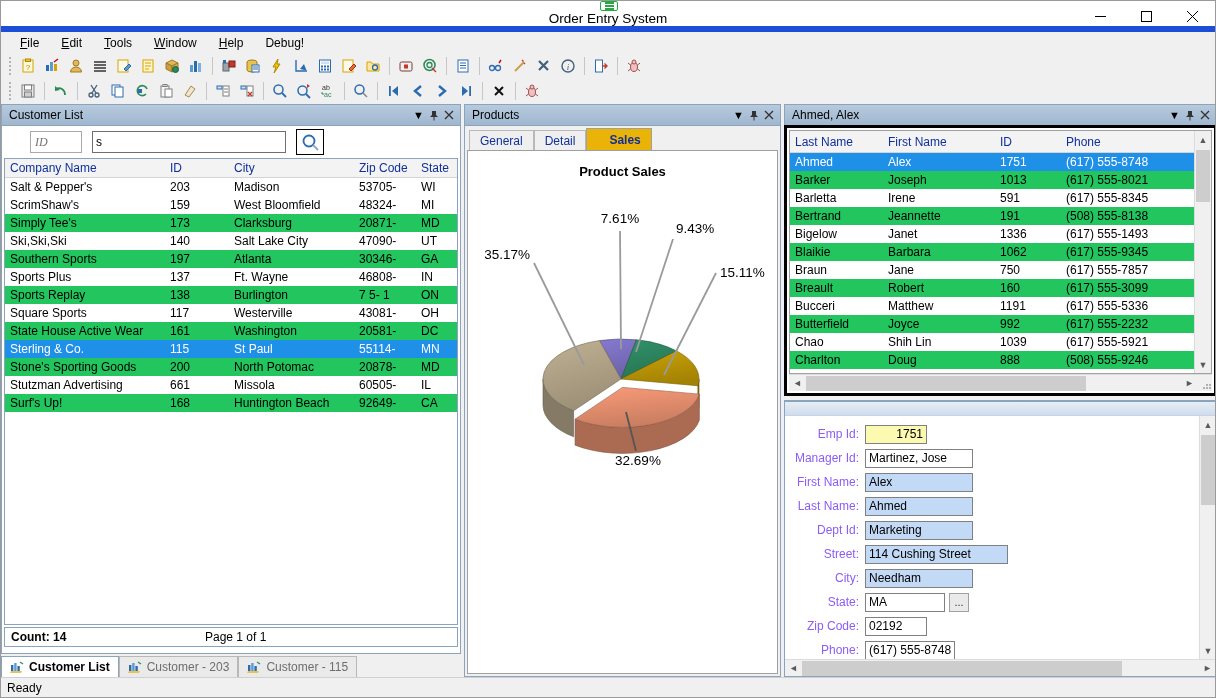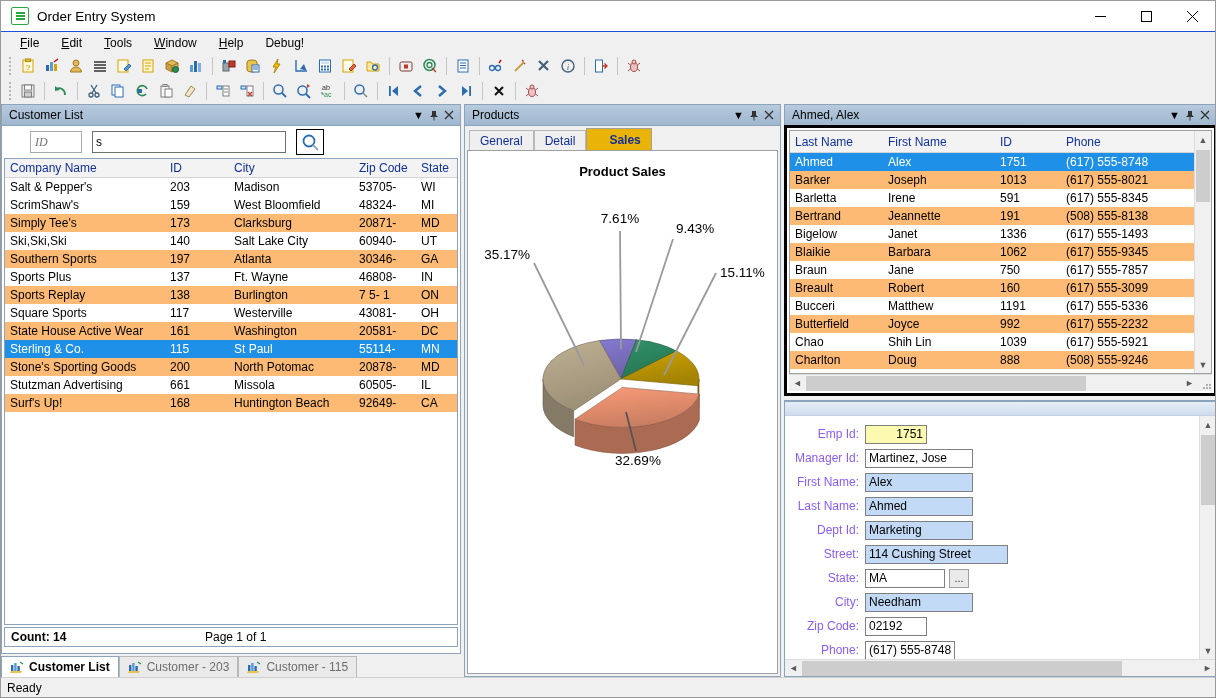--- a/index.html
+++ b/index.html
@@ -8,21 +8,21 @@
     width:1216px; height:698px; overflow:hidden;
     font-family:"Liberation Sans", sans-serif;
     font-size:12px; color:#000; background:#f0f0f0;
     -webkit-font-smoothing:antialiased;
   }
   #app { position:relative; width:1216px; height:698px; background:#f0f0f0;
          border:1px solid #9a9a9a; overflow:hidden; }
 
   
   .titlebar { height:31px; background:#fff; display:flex; align-items:center;
-              border-bottom:1px solid #1d4ed8; position:relative; }
+              border-bottom:6px solid #1d4ed8; position:relative;flex-direction:column; }
   .title-icon { width:18px; height:18px; margin-left:10px; margin-right:8px;
                 border:1.5px solid #27a844; border-radius:2px; background:#fff;
                 display:flex; flex-direction:column; justify-content:center;
                 align-items:center; gap:1.5px; }
   .title-icon i { display:block; width:9px; height:1.5px; background:#27a844; }
   .title-text { font-size:13.5px; color:#000; }
   .wbtns { position:absolute; right:0; top:0; height:31px; display:flex; }
   .wbtn { width:46px; height:31px; display:flex; align-items:center;
           justify-content:center; cursor:default; }
   .wbtn svg { display:block; }
@@ -72,21 +72,21 @@
   .grid { flex:1; display:flex; flex-direction:column; overflow:hidden;
           border:1px solid #8ba3bb; margin:0 2px 2px 2px; background:#fff; }
   .grid-head { display:flex; height:19px; background:#f3f3f3;
                border-bottom:1px solid #d4d4d4; align-items:center; }
   .grid-head div { font-size:12px; color:#10309a; padding-left:5px;
                    white-space:nowrap; overflow:hidden; cursor:default; }
   .grid-rows { flex:1; overflow:hidden; }
   .grow { display:flex; height:18px; align-items:center; }
   .grow div { font-size:12px; padding-left:5px; white-space:nowrap;
               overflow:hidden; }
-  .grow.alt { background:#fdba74; }
+  .grow.alt { background:#22c55e; }
   .grow.sel { background:#1e90e8; color:#fff; }
   .cust-c0 { width:160px; } .cust-c1 { width:64px; }
   .cust-c2 { width:125px; } .cust-c3 { width:62px; }
   .cust-c4 { width:40px; }
   .countbar { height:20px; display:flex; align-items:center;
               border:1px solid #8ba3bb; margin:0 2px 6px 2px; background:#fff; }
   .countbar .c1 { font-weight:bold; font-size:12px; padding-left:6px; width:200px; }
   .countbar .c2 { font-size:12px; }
 
   
@@ -604,21 +604,21 @@
               <div class="cust-c0">Simply Tee's</div>
               <div class="cust-c1">173</div>
               <div class="cust-c2">Clarksburg</div>
               <div class="cust-c3">20871-</div>
               <div class="cust-c4">MD</div>
             </div>
             <div class="grow">
               <div class="cust-c0">Ski,Ski,Ski</div>
               <div class="cust-c1">140</div>
               <div class="cust-c2">Salt Lake City</div>
-              <div class="cust-c3">60940-</div>
+              <div class="cust-c3">47090-</div>
               <div class="cust-c4">UT</div>
             </div>
             <div class="grow alt">
               <div class="cust-c0">Southern Sports</div>
               <div class="cust-c1">197</div>
               <div class="cust-c2">Atlanta</div>
               <div class="cust-c3">30346-</div>
               <div class="cust-c4">GA</div>
             </div>
             <div class="grow">
@@ -951,27 +951,27 @@
           </div>
           <div class="frow">
             <div class="flabel">Dept Id:</div>
             <input class="finput blue" value="Marketing" style="width: 108px;">
           </div>
           <div class="frow">
             <div class="flabel">Street:</div>
             <input class="finput blue" value="114 Cushing Street" style="width: 143px;">
           </div>
           <div class="frow">
+            <div class="flabel">City:</div>
+            <input class="finput blue" value="Needham" style="width: 108px;">
+          </div>
+          <div class="frow">
             <div class="flabel">State:</div>
             <input class="finput" value="MA" style="width: 80px;">
             <div class="dotbtn">...</div>
-          </div>
-          <div class="frow">
-            <div class="flabel">City:</div>
-            <input class="finput blue" value="Needham" style="width: 108px;">
           </div>
           <div class="frow">
             <div class="flabel">Zip Code:</div>
             <input class="finput" value="02192" style="width: 62px;">
           </div>
           <div class="frow">
             <div class="flabel">Phone:</div>
             <input class="finput" value="(617) 555-8748" style="width: 90px;">
           </div>
         </div>

